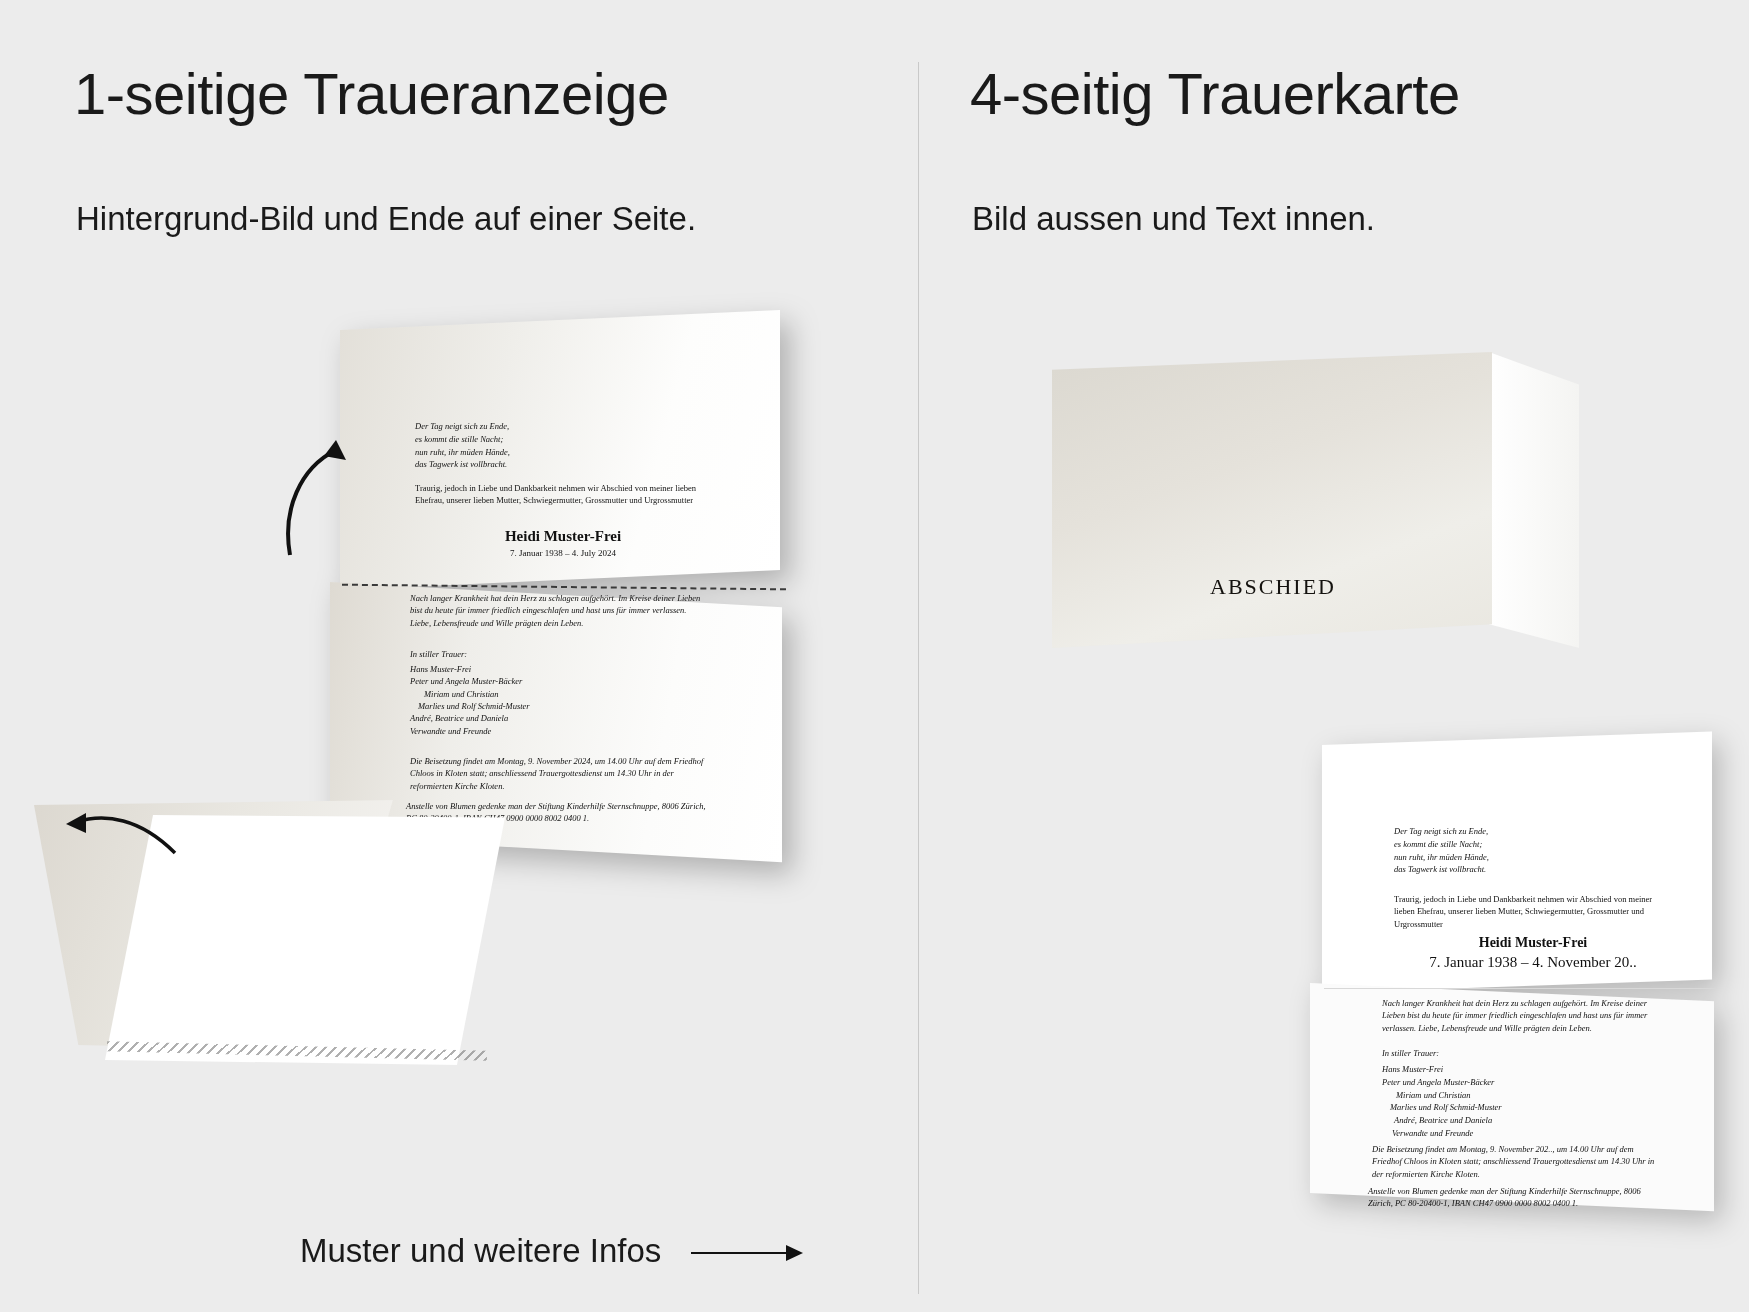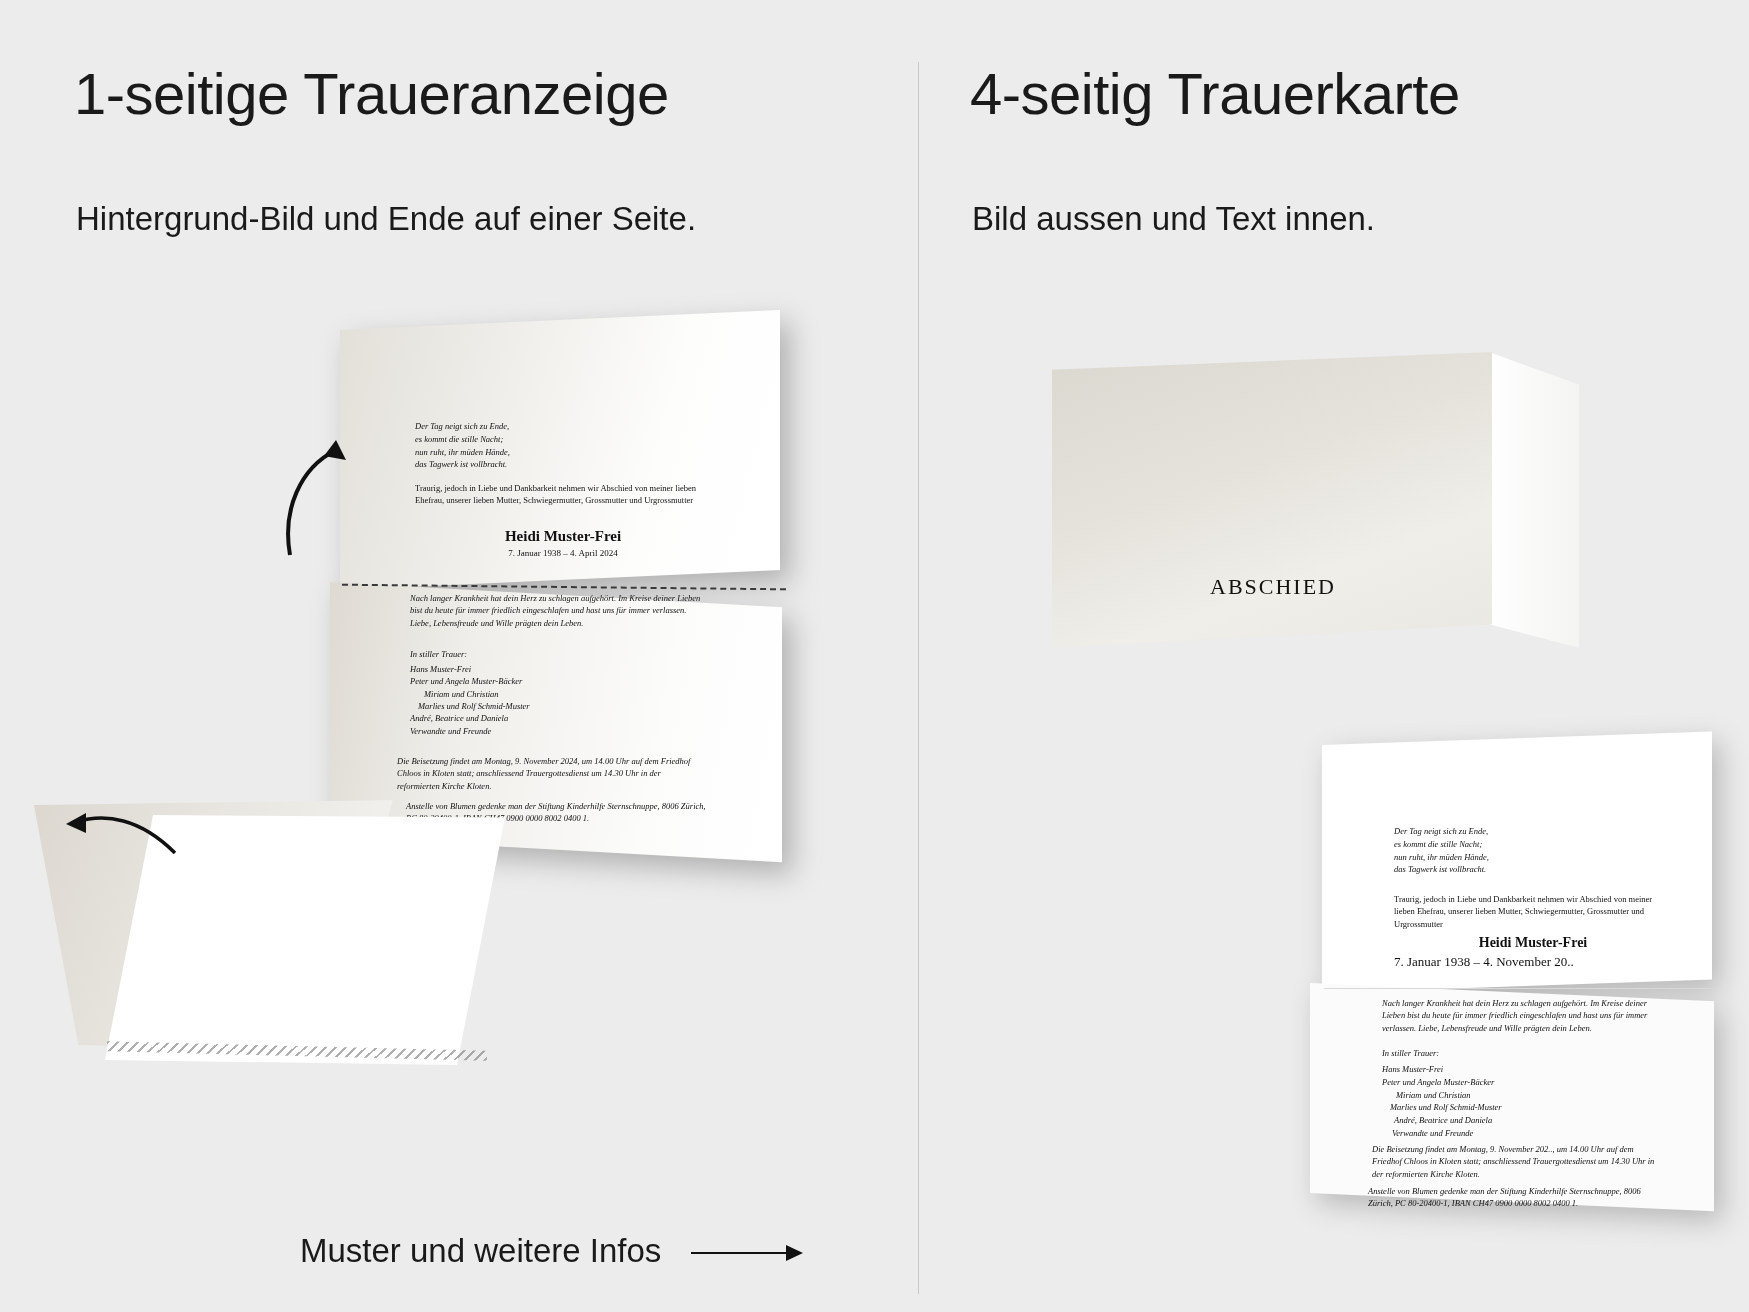--- a/index.html
+++ b/index.html
@@ -312,36 +312,36 @@
 
     <div class="doc-text poem" style="left:85px; top:90px; width:140px; white-space:pre-line;">Der Tag neigt sich zu Ende,
 es kommt die stille Nacht;
 nun ruht, ihr müden Hände,
 das Tagwerk ist vollbracht.</div>
 
     <div class="doc-text body-s" style="left:85px; top:152px; width:296px;">Traurig, jedoch in Liebe und Dankbarkeit nehmen wir Abschied von meiner lieben Ehefrau, unserer lieben Mutter, Schwiegermutter, Grossmutter und Urgrossmutter</div>
 
     <div class="doc-text name-big" style="left:85px; top:198px; width:296px;">Heidi Muster-Frei</div>
 
-    <div class="doc-text dates" style="left:85px; top:218px; width:296px;">7. Januar 1938 – 4. April 2024</div>
+    <div class="doc-text dates" style="left:85px; top:218px; width:296px;">7. Januar 1938 – 4. July 2024</div>
 
     <div class="doc-text body-i" style="left:80px; top:262px; width:296px;">Nach langer Krankheit hat dein Herz zu schlagen aufgehört. Im Kreise deiner Lieben bist du heute für immer friedlich eingeschlafen und hast uns für immer verlassen. Liebe, Lebensfreude und Wille prägten dein Leben.</div>
 
     <div class="doc-text body-i" style="left:80px; top:318px;">In stiller Trauer:</div>
 
     <div class="doc-text body-i" style="left:80px; top:333px; width:296px;">
       <div>Hans Muster-Frei</div>
       <div>Peter und Angela Muster-Bäcker</div>
       <div style="padding-left:14px">Miriam und Christian</div>
       <div style="padding-left:8px">Marlies und Rolf Schmid-Muster</div>
       <div>André, Beatrice und Daniela</div>
       <div>Verwandte und Freunde</div>
     </div>
 
-    <div class="doc-text body-i" style="left:67px; top:425px; width:300px;">Die Beisetzung findet am Montag, 9. November 2024, um 14.00 Uhr auf dem Friedhof Chloos in Kloten statt; anschliessend Trauergottesdienst um 14.30 Uhr in der reformierten Kirche Kloten.</div>
+    <div class="doc-text body-i" style="left:80px; top:425px; width:300px;">Die Beisetzung findet am Montag, 9. November 2024, um 14.00 Uhr auf dem Friedhof Chloos in Kloten statt; anschliessend Trauergottesdienst um 14.30 Uhr in der reformierten Kirche Kloten.</div>
 
     <div class="doc-text body-i" style="left:76px; top:470px; width:306px;">Anstelle von Blumen gedenke man der Stiftung Kinderhilfe Sternschnuppe, 8006 Zürich, PC 80-20400-1, IBAN CH47 0900 0000 8002 0400 1.</div>
   </div>
 
   <svg class="curve1" viewBox="0 0 70 130">
     <path d="M10,125 C2,80 20,38 56,20" stroke="#111" stroke-width="4" fill="none"></path>
     <polygon points="56,10 66,30 44,26" fill="#111"></polygon>
   </svg>
 
   <div class="sheet2-back"></div>
@@ -379,21 +379,21 @@
 
     <div class="tiny-block" style="left:84px; top:80px; width:150px; font-style:italic; font-size:8.5px; line-height:1.5; white-space:pre-line;">Der Tag neigt sich zu Ende,
 es kommt die stille Nacht;
 nun ruht, ihr müden Hände,
 das Tagwerk ist vollbracht.</div>
 
     <div class="tiny-block" style="left:84px; top:148px; width:278px; font-size:8.5px; line-height:1.45;">Traurig, jedoch in Liebe und Dankbarkeit nehmen wir Abschied von meiner lieben Ehefrau, unserer lieben Mutter, Schwiegermutter, Grossmutter und Urgrossmutter</div>
 
     <div class="tiny-block" style="left:84px; top:190px; width:278px; font-size:14px; font-weight:bold; text-align:center;">Heidi Muster-Frei</div>
 
-    <div class="tiny-block" style="left:84px; top:209px; width:278px; font-size:13px; text-align:left;">7. Januar 1938 – 4. November 20..</div>
+    <div class="tiny-block" style="left:84px; top:209px; width:278px; font-size:15px; text-align:center;">7. Januar 1938 – 4. November 20..</div>
 
     <div class="tiny-block" style="left:72px; top:252px; width:286px; font-style:italic; font-size:8.5px; line-height:1.45;">Nach langer Krankheit hat dein Herz zu schlagen aufgehört. Im Kreise deiner Lieben bist du heute für immer friedlich eingeschlafen und hast uns für immer verlassen. Liebe, Lebensfreude und Wille prägten dein Leben.</div>
 
     <div class="tiny-block" style="left:72px; top:303px; font-style:italic; font-size:8.5px;">In stiller Trauer:</div>
 
     <div class="tiny-block" style="left:72px; top:318px; width:286px; font-style:italic; font-size:8.5px; line-height:1.5;">
       <div>Hans Muster-Frei</div>
       <div>Peter und Angela Muster-Bäcker</div>
       <div style="padding-left:14px">Miriam und Christian</div>
       <div style="padding-left:8px">Marlies und Rolf Schmid-Muster</div>

